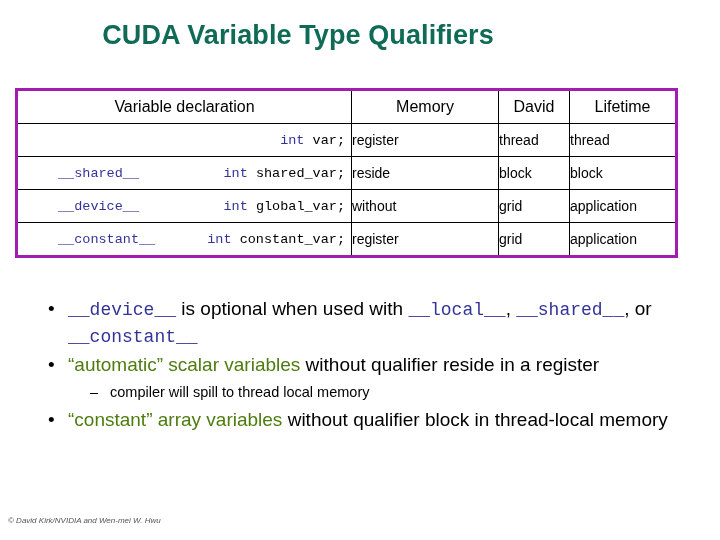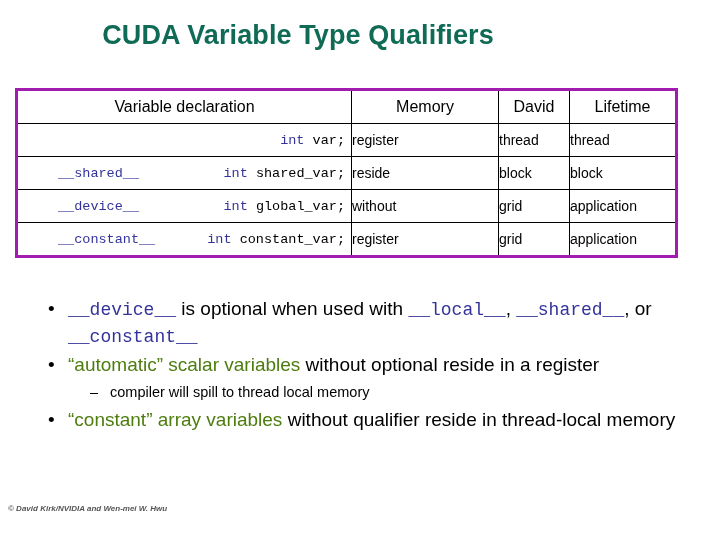--- a/index.html
+++ b/index.html
@@ -133,24 +133,24 @@
     font-size: 18px;
   }
   .blue-txt {
     color: #4d7c0f;
   }
 
   
   .footer {
     position: absolute;
     left: 8px;
-    top: 504px;
+    top: 516px;
     font-size: 8px;
     font-style: italic;
-    font-weight: bold;
+    font-weight: normal;
     color: #555555;
     white-space: nowrap;
   }
 </style>
 </head>
 <body>
 
 <div class="slide-title">CUDA Variable Type Qualifiers</div>
 
 <table class="qual-table">
@@ -218,28 +218,28 @@
 
 <div class="bullets">
 
   <div class="bullet-l1">
     <span class="dot">•</span>
     <span class="mono-blue">__device__</span><span> is optional when used with </span><span class="mono-blue">__local__</span><span>, </span><span class="mono-blue">__shared__</span><span>, or </span><span class="mono-blue">__constant__</span>
   </div>
 
   <div class="bullet-l1">
     <span class="dot">•</span>
-    <span class="blue-txt">“automatic” scalar variables</span><span> without optional reside in a register</span>
+    <span class="blue-txt">“automatic” scalar variables</span><span> without qualifier reside in a register</span>
   </div>
 
   <div class="bullet-l2">
     <span class="dash">–</span>
     <span>compiler will spill to thread local memory</span>
   </div>
 
   <div class="bullet-l1">
     <span class="dot">•</span>
-    <span class="blue-txt">“constant” array variables</span><span> without qualifier reside in thread-local memory</span>
+    <span class="blue-txt">“constant” array variables</span><span> without qualifier block in thread-local memory</span>
   </div>
 
 </div>
 
 <div class="footer">© David Kirk/NVIDIA and Wen-mei W. Hwu</div>
 
 </body></html>

